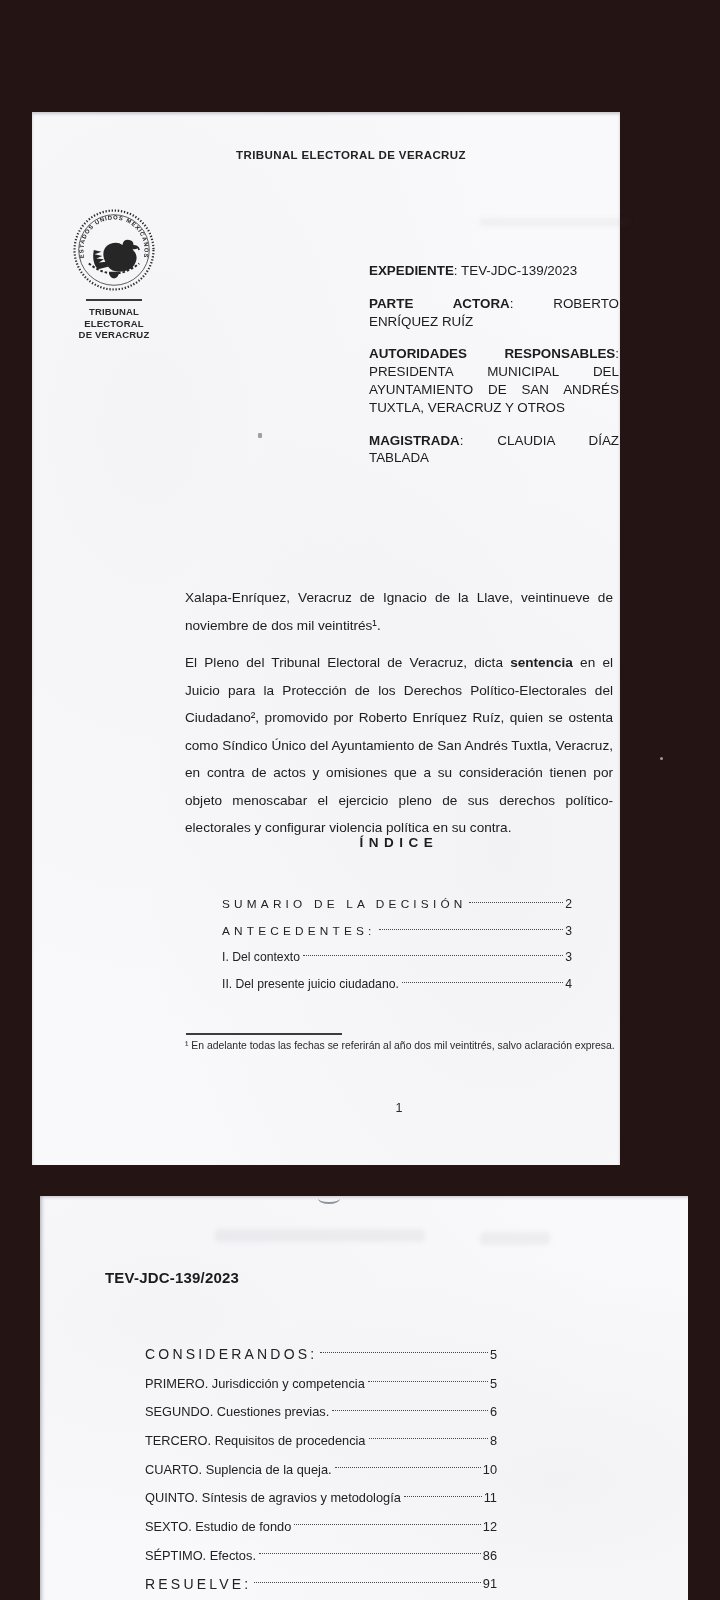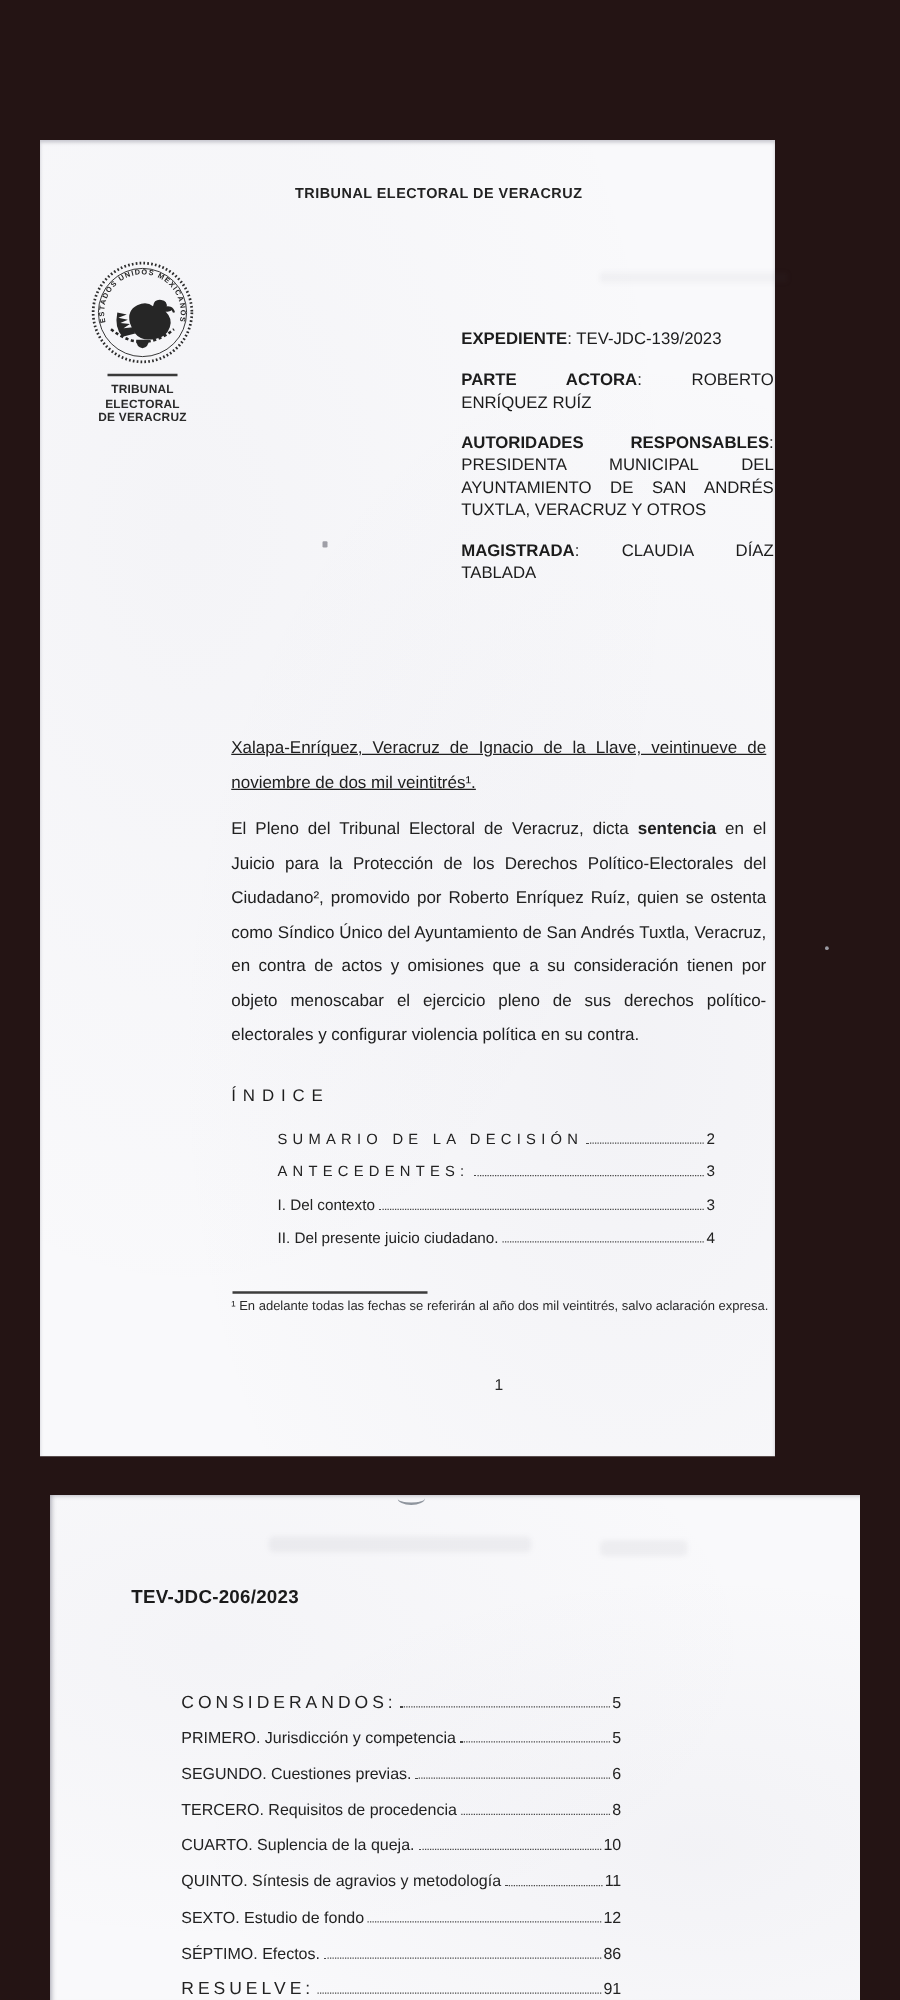--- a/index.html
+++ b/index.html
@@ -30,31 +30,31 @@
   .seal-rule { width:56px; height:2px; background:#3a3a3a; margin:7px auto 5px; }
   .seal-caption { font-size:9.5px; font-weight:bold; line-height:11.5px; color:#2a2a2a; letter-spacing:.2px; }
 
   .case-block { position:absolute; left:337px; top:150px; width:250px;
                 font-size:13.4px; line-height:17.8px; text-align:justify; color:#1c1c1c; }
   .case-item { margin:0 0 15px 0; }
   .case-item b { font-weight:bold; }
 
   .body-par { position:absolute; left:153px; width:428px; margin:0;
               font-size:13.6px; line-height:27.5px; text-align:justify; color:#202020; }
-  .par1 { top:472px;text-decoration:underline; }
+  .par1 { top:472px; }
   .par2 { top:537px; }
   .body-par b { font-weight:bold; }
 
-  .indice-title { position:absolute; left:153px; top:757px; width:428px; margin:0;
-                  text-align:left; font-size:13.5px; font-weight:normal; letter-spacing:5.5px; color:#1d1d1d; }
+  .indice-title { position:absolute; left:153px; top:723px; width:428px; margin:0;
+                  text-align:center; font-size:13.5px; font-weight:bold; letter-spacing:5.5px; color:#1d1d1d; }
 
   .toc { position:absolute; }
   .toc1 { left:190px; top:779px; width:350px; }
   .toc2 { left:105px; top:144px; width:352px; }
-  .toc-row { display:flex; align-items:flex-end; }
+  .toc-row { display:flex; align-items:center; }
   .toc1 .toc-row { height:26.6px; font-size:12.2px; }
   .toc2 .toc-row { height:28.7px; font-size:12.8px; }
   .toc-row .tl { white-space:nowrap; color:#222; }
   .toc-row.sp .tl { letter-spacing:4.2px; font-size:11.8px; }
   .toc2 .toc-row.sp .tl { letter-spacing:3.2px; font-size:14px; }
   .toc-row .ld { flex:1; border-bottom:1.8px dotted #474747; margin:0 2px 3px 3px; min-width:12px; }
   .toc-row .tp { white-space:nowrap; color:#222; }
 
   .fn-rule { position:absolute; left:154px; top:921px; width:156px; height:2px; background:#3c3c3c; }
   .footnotes { position:absolute; left:153px; top:927px; width:430px;
@@ -158,21 +158,21 @@
     <div class="speck"></div>
     <div class="dot-artifact"></div>
     <div class="ghost-blur1"></div>
   </div>
 
   <div class="page page2">
     <div class="squiggle"></div>
     <div class="ghost-band"></div>
     <div class="ghost-band b2"></div>
 
-    <div class="p2-header">TEV-JDC-206/2023</div>
+    <div class="p2-header">TEV-JDC-139/2023</div>
 
     <div class="toc toc2">
       <div class="toc-row sp">
         <span class="tl">CONSIDERANDOS:</span>
         <span class="ld"></span>
         <span class="tp">5</span>
       </div>
       <div class="toc-row">
         <span class="tl">PRIMERO. Jurisdicción y competencia</span>
         <span class="ld"></span>

